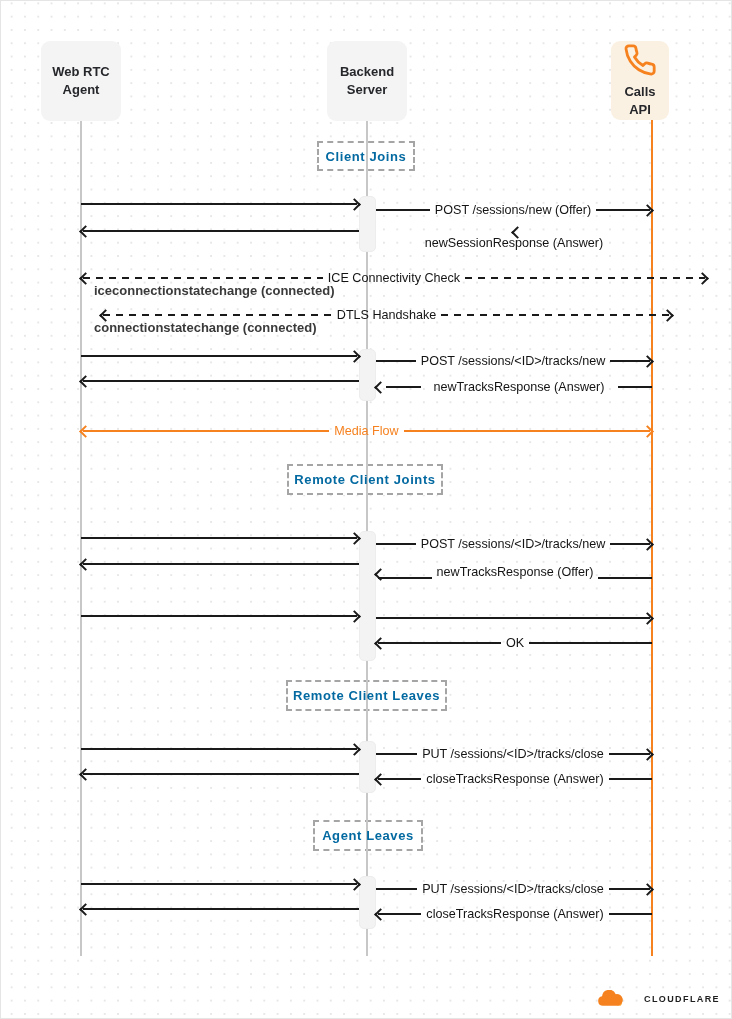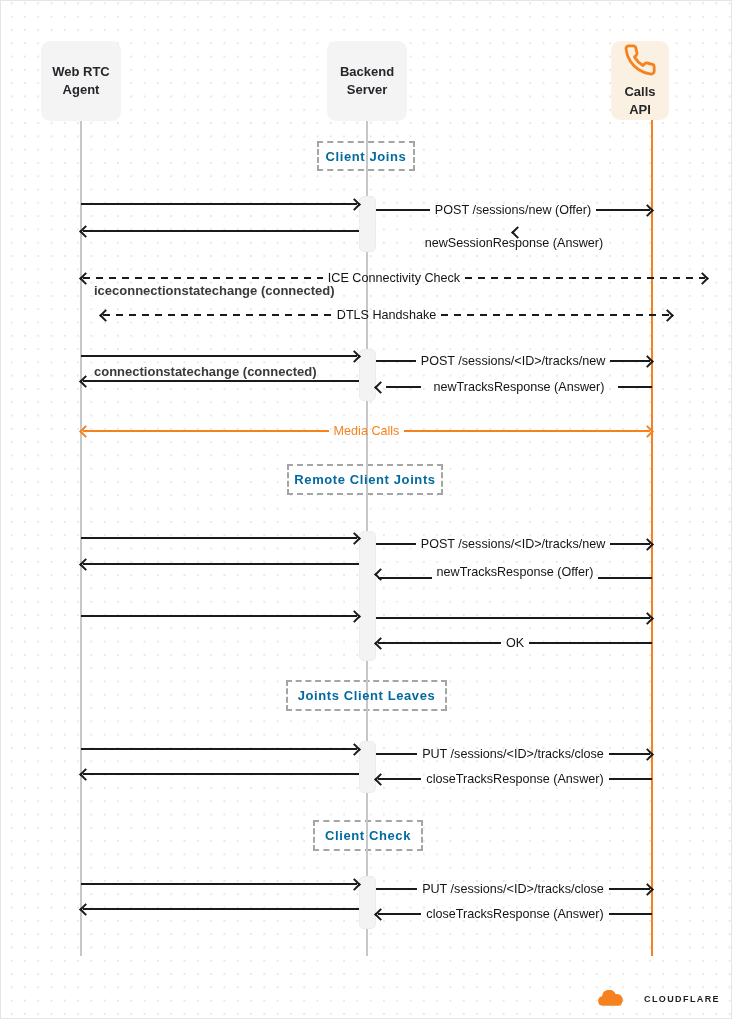--- a/index.html
+++ b/index.html
@@ -39,24 +39,24 @@
 <div class="page">
 
   <div>
       <div class="section" style="left: 316px; top: 140px; width: 98px; height: 30px;">
         <span>Client Joins</span>
       </div>
       <div class="section" style="left: 286px; top: 463px; width: 156px; height: 31px;">
         <span>Remote Client Joints</span>
       </div>
       <div class="section" style="left: 285px; top: 679px; width: 161px; height: 31px;">
-        <span>Joints Client Leaves</span>
+        <span>Remote Client Leaves</span>
       </div>
       <div class="section" style="left: 312px; top: 819px; width: 110px; height: 31px;">
-        <span>Client Check</span>
+        <span>Agent Leaves</span>
       </div>
     </div>
   <div>
       <div class="lifeline" style="left: 79px; top: 120px; height: 835px; background: rgb(199, 199, 199);"></div>
       <div class="lifeline" style="left: 365px; top: 120px; height: 835px; background: rgb(199, 199, 199);"></div>
       <div class="lifeline" style="left: 650px; top: 119px; height: 836px; background: rgb(246, 130, 31);"></div>
     </div>
   <div>
       <div class="activation" style="left: 358px; top: 195px; width: 17px; height: 56px;"></div>
       <div class="activation" style="left: 358px; top: 348px; width: 17px; height: 52px;"></div>
@@ -93,21 +93,21 @@
         <span class="hd r"></span>
       </div>
       <div class="sub" style="left: 93px; top: 282px;">iceconnectionstatechange (connected)</div>
       <div class="msg dashed" style="left: 80px; top: 305px; width: 571px; margin-left: 20px;">
         <span class="hd l"></span>
         <span class="ln"></span>
         <span class="lbl">DTLS Handshake</span>
         <span class="ln"></span>
         <span class="hd r"></span>
       </div>
-      <div class="sub" style="left: 93px; top: 319px; margin-top: 44px;">connectionstatechange (connected)</div>
+      <div class="sub" style="left: 93px; top: 319px;">connectionstatechange (connected)</div>
       <div class="msg" style="left: 80px; top: 346px; width: 278px;">
         <span class="ln"></span>
         <span class="hd r"></span>
       </div>
       <div class="msg" style="left: 375px; top: 351px; width: 276px;">
         <span class="ln"></span>
         <span class="lbl">POST /sessions/&lt;ID&gt;/tracks/new</span>
         <span class="ln"></span>
         <span class="hd r"></span>
       </div>
@@ -117,21 +117,21 @@
       </div>
       <div class="msg" style="left: 375px; top: 377px; width: 276px; gap: 8px;">
         <span class="hd l"></span>
         <span class="ln"></span>
         <span class="lbl">newTracksResponse (Answer)</span>
         <span class="ln"></span>
       </div>
       <div class="msg orange" style="left: 80px; top: 421px; width: 571px;">
         <span class="hd l"></span>
         <span class="ln"></span>
-        <span class="lbl">Media Calls</span>
+        <span class="lbl">Media Flow</span>
         <span class="ln"></span>
         <span class="hd r"></span>
       </div>
       <div class="msg" style="left: 80px; top: 528px; width: 278px;">
         <span class="ln"></span>
         <span class="hd r"></span>
       </div>
       <div class="msg" style="left: 375px; top: 534px; width: 276px;">
         <span class="ln"></span>
         <span class="lbl">POST /sessions/&lt;ID&gt;/tracks/new</span>

